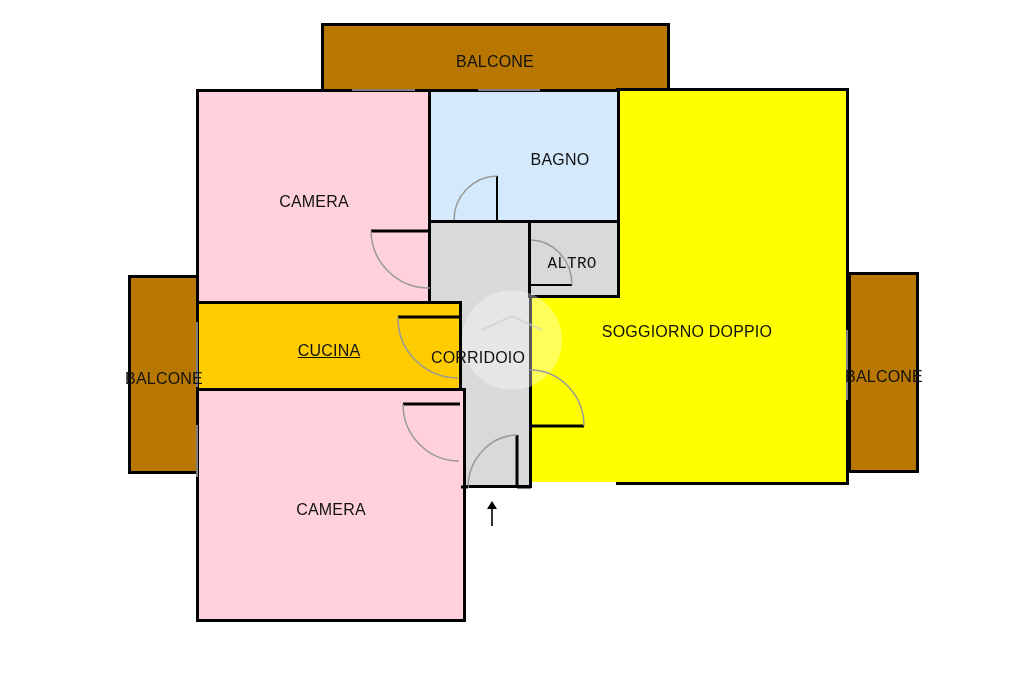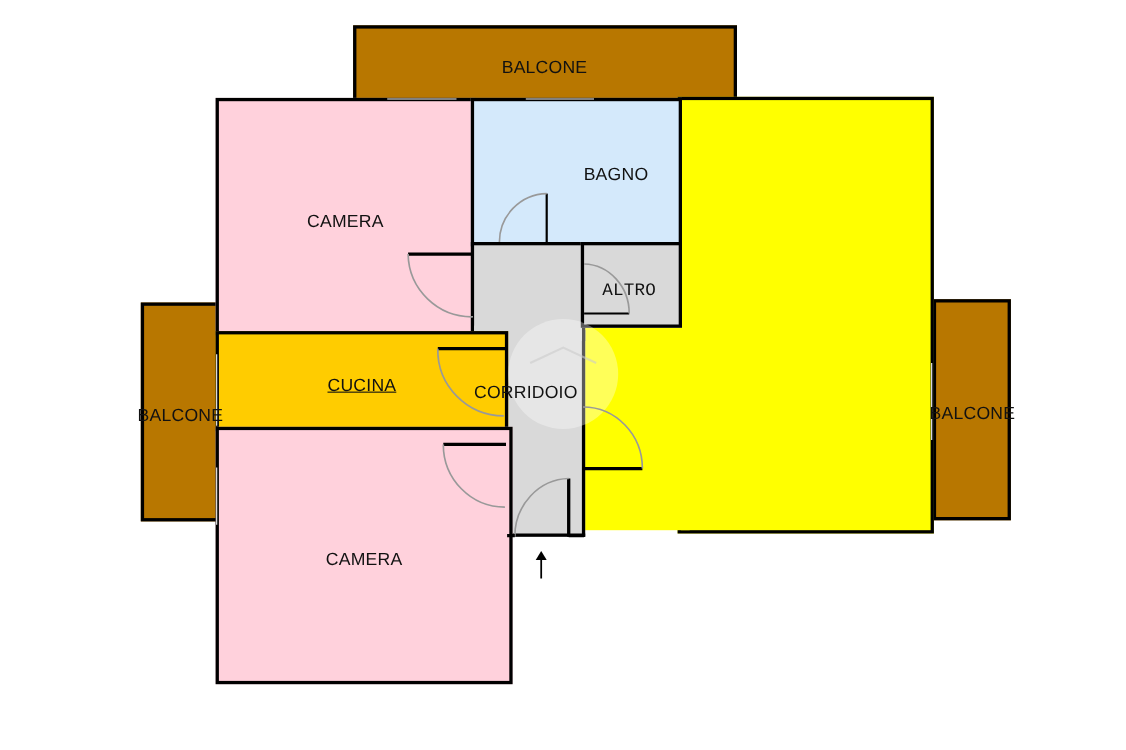--- a/index.html
+++ b/index.html
@@ -74,19 +74,20 @@
   </svg>
 
   <div class="label" style="left:495px; top:62px;">BALCONE</div>
   <div class="label" style="left:164px; top:379px;">BALCONE</div>
   <div class="label" style="left:884px; top:377px;">BALCONE</div>
   <div class="label" style="left:314px; top:202px;">CAMERA</div>
   <div class="label" style="left:524px; top:160px;margin-left:36px;">BAGNO</div>
   <div class="label" style="left:572px; top:264px;font-family:Liberation Mono, monospace;">ALTRO</div>
   <div class="label" style="left:329px; top:351px;text-decoration:underline;">CUCINA</div>
   <div class="label" style="left:478px; top:358px;">CORRIDOIO</div>
+  <div class="label" style="left:687px; top:332px;">SOGGIORNO DOPPIO</div>
   <div class="label" style="left:331px; top:510px;">CAMERA</div>
 
   <svg class="arrow" viewBox="0 0 16 28">
     <line x1="8" y1="4" x2="8" y2="26" stroke="#000" stroke-width="1.6"></line>
     <polygon points="8,1 3,9 13,9" fill="#000"></polygon>
   </svg>
 </div>
 
 </body></html>

